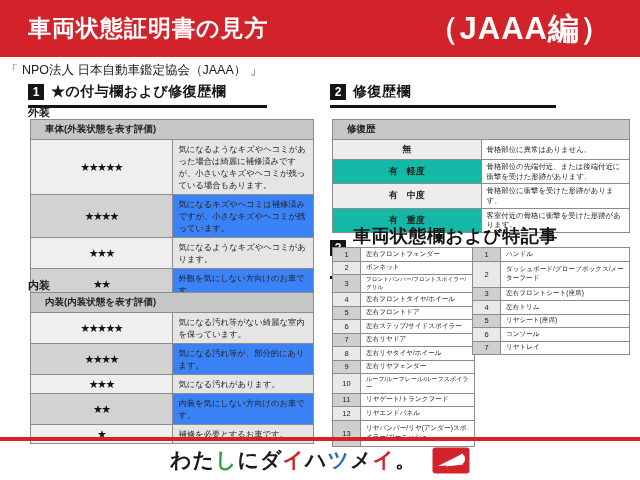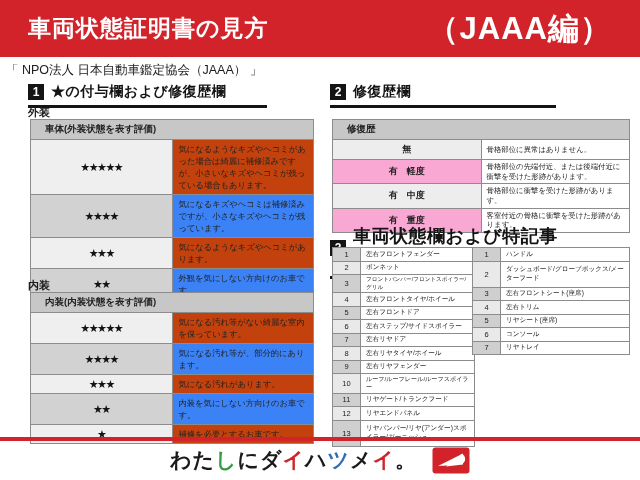--- a/index.html
+++ b/index.html
@@ -36,32 +36,32 @@
 
   
   .rate { position:absolute; width:284px; }
   .rate-ext { left:30px; top:119px; }
   .rate-int { left:30px; top:292px; }
   .rate td.stars { width:58px; text-align:center; font-size:11px; letter-spacing:-1.5px; color:#141414; }
   .rate td.desc  { font-size:8.3px; padding:3px 6px; line-height:1.45; }
   .rate tr.h2 td { height:28px; }
   .rate tr.h1 td { height:19px; }
   .rate tr.r-light td.stars { background:#efefef; }
-  .rate tr.r-light td.desc  { background:#c2410c; }
+  .rate tr.r-light td.desc  { background:#e5e5e5; }
   .rate tr.r-dark  td.stars { background:#d2d2d2; }
   .rate tr.r-dark  td.desc  { background:#3b82f6; }
 
   
   .repair { position:absolute; left:332px; top:119px; width:298px; }
   .repair td.grade { width:56px; text-align:center; font-size:9px; font-weight:bold; }
   .repair td.desc  { font-size:7.4px; padding:2px 5px; line-height:1.3; background:#fff; }
   .repair tr td { height:20px; }
   .repair tr.thead td { height:15px; }
   .repair tr.r-light td.grade { background:#ededed; }
-  .repair tr.r-dark  td.grade { background:#f9a8d4; }
+  .repair tr.r-dark  td.grade { background:#14b8a6; }
 
   
   .parts { position:absolute; }
   .parts-l { left:332px; top:247px; width:143px; }
   .parts-r { left:472px; top:247px; width:158px; }
   .parts td { height:13.5px; }
   .parts td.no { width:28px; text-align:center; font-size:7.5px; }
   .parts td.nm { font-size:6.6px; padding:1px 5px; line-height:1.35; background:#fff; word-break:break-all; }
   .parts tr.dbl td { height:26px; }
   .parts tr.n-dark td.no  { background:#cfcfcf; }

